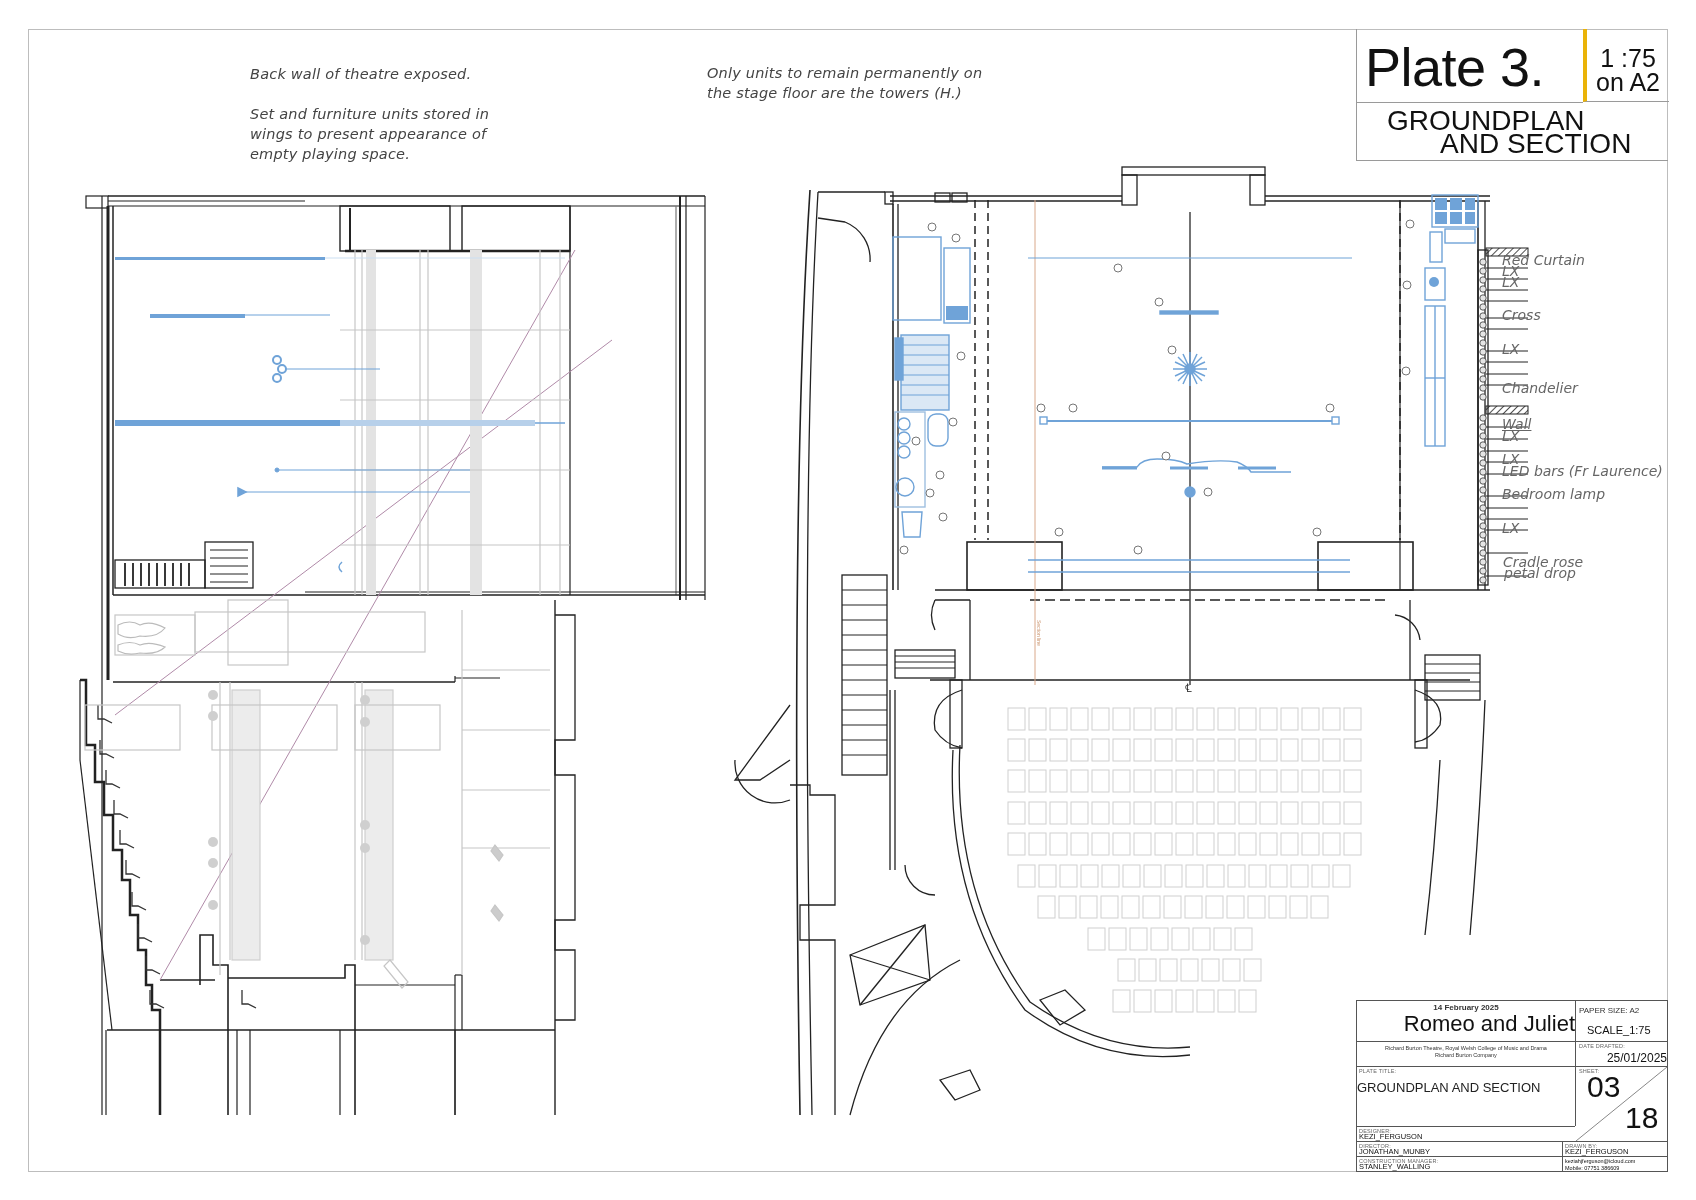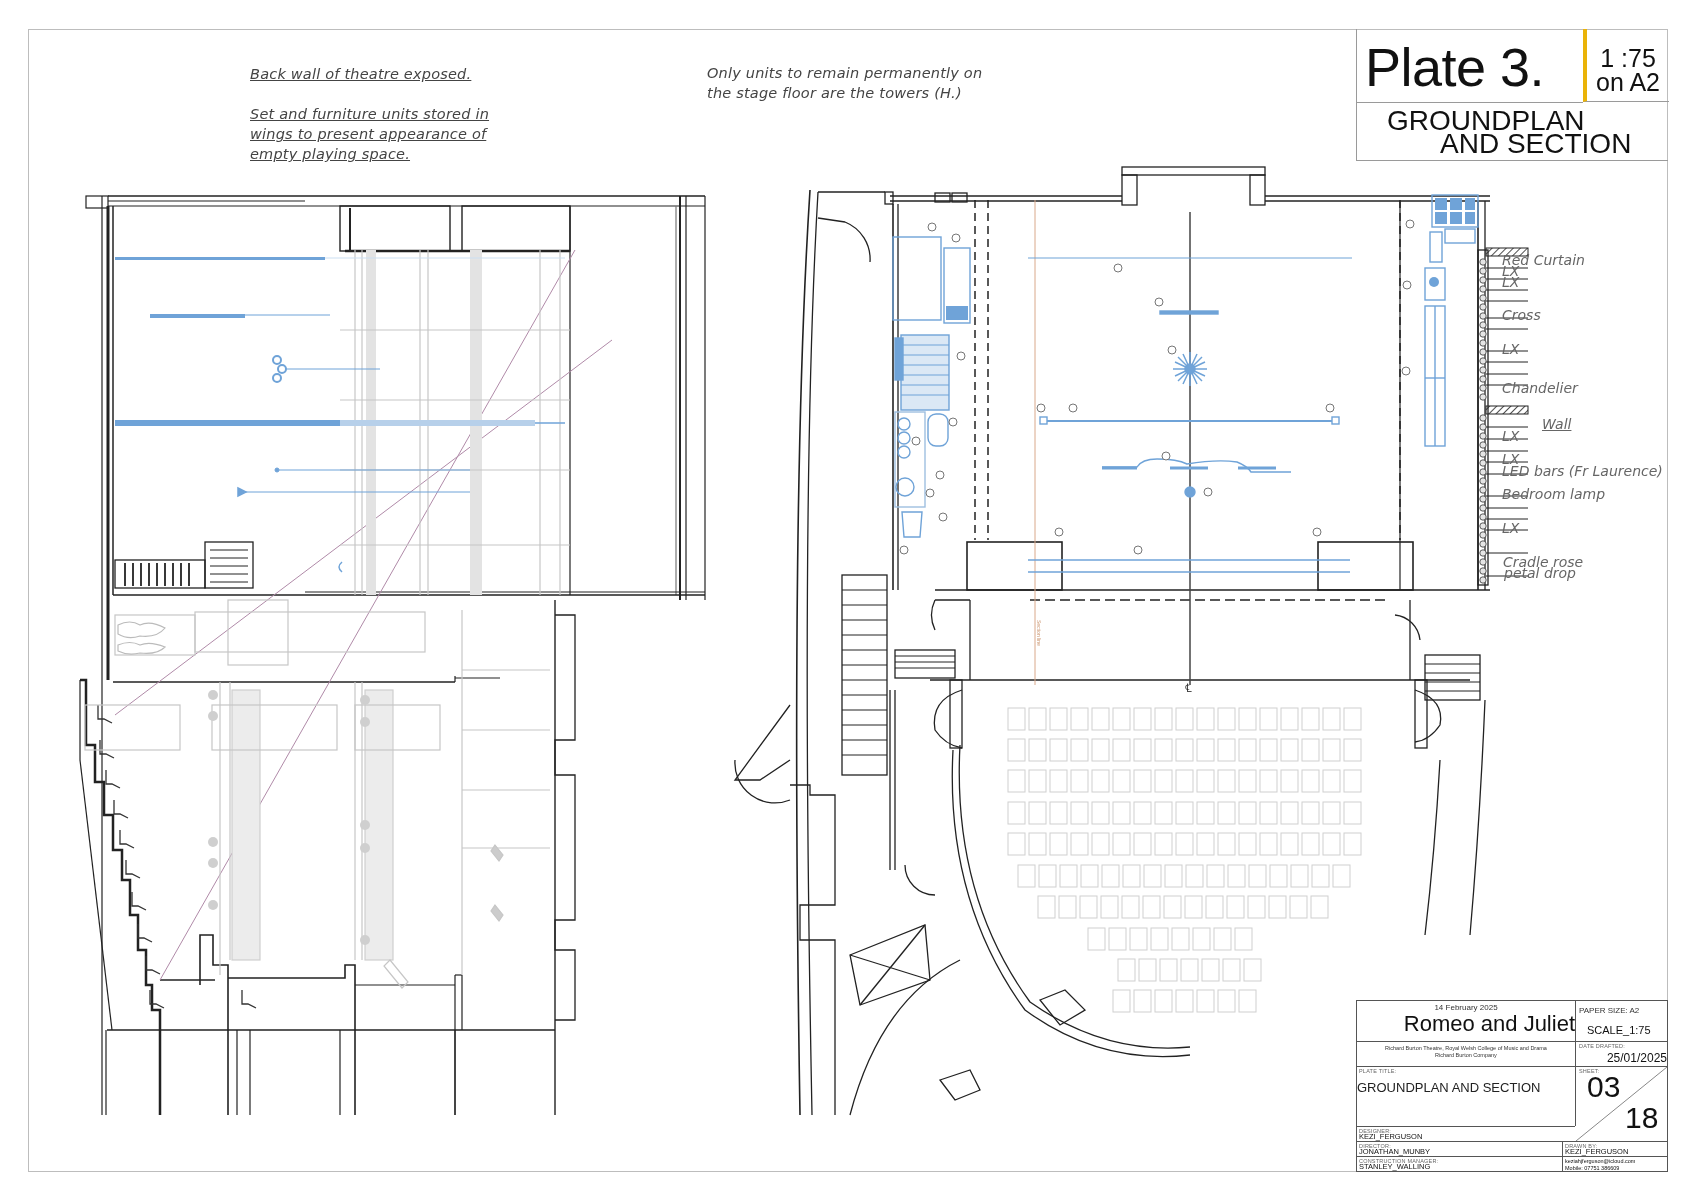--- a/index.html
+++ b/index.html
@@ -21,21 +21,21 @@
   .hl { position:absolute; height:0; border-top:1.5px solid #555; }
   .vl { position:absolute; width:0; border-left:1.5px solid #555; }
   .legend-text { position:absolute; font-family:"DejaVu Sans", sans-serif; font-style:italic; font-size:14px; color:#666; white-space:nowrap; }
   .section-line-text { position:absolute; font-size:5px; color:#c9916a; transform:rotate(90deg); transform-origin:left top; white-space:nowrap; }
 </style>
 </head>
 <body>
 
 <div class="frame"></div>
 
-<div class="note" style="left:250px; top:64px;text-decoration:underline;">Back wall of theatre exposed.
+<div class="note" style="left:250px; top:64px;">Back wall of theatre exposed.
 
 Set and furniture units stored in
 wings to present appearance of
 empty playing space.</div>
 <div class="note" style="left:707px; top:63px;">Only units to remain permanently on
 the stage floor are the towers (H.)</div>
 
 <svg class="drawing" width="1696" height="1200" viewBox="0 0 1696 1200">
 
   <g stroke="#222" fill="none" stroke-width="1.2">
@@ -559,21 +559,21 @@
       <circle cx="1483" cy="580" r="3.2"></circle>
   </g>
 </svg>
 
 <span class="legend-text" style="left:1502px; top:252px;">Red Curtain</span>
 <span class="legend-text" style="left:1502px; top:263px;">LX</span>
 <span class="legend-text" style="left:1502px; top:274px;">LX</span>
 <span class="legend-text" style="left:1502px; top:307px;">Cross</span>
 <span class="legend-text" style="left:1502px; top:341px;">LX</span>
 <span class="legend-text" style="left:1502px; top:380px;">Chandelier</span>
-<span class="legend-text" style="left:1542px; top:416px;text-decoration:underline;">Wall</span>
+<span class="legend-text" style="left:1502px; top:416px;text-decoration:underline;">Wall</span>
 <span class="legend-text" style="left:1502px; top:428px;">LX</span>
 <span class="legend-text" style="left:1502px; top:451px;">LX</span>
 <span class="legend-text" style="left:1502px; top:463px;">LED bars (Fr Laurence)</span>
 <span class="legend-text" style="left:1502px; top:486px;">Bedroom lamp</span>
 <span class="legend-text" style="left:1502px; top:520px;">LX</span>
 <span class="legend-text" style="left:1503px; top:554px;">Cradle rose</span>
 <span class="legend-text" style="left:1504px; top:565px;">petal drop</span>
 
 <span class="section-line-text" style="left:1042px; top:620px;">Section line</span>
 <span style="position:absolute; left:1185px; top:679px; font-size:12px;">℄</span>
@@ -599,21 +599,21 @@
   <div class="hl" style="left:0; top:65px; width:310px;"></div>
   <div class="hl" style="left:0; top:125px; width:218px; border-top-width:1px;"></div>
   <div class="hl" style="left:0; top:140px; width:310px;"></div>
   <div class="hl" style="left:0; top:155px; width:205px;"></div>
   <div class="hl" style="left:205px; top:155px; width:105px; border-top-width:1px;"></div>
   <div class="vl" style="left:205px; top:140px; height:30px;"></div>
   <svg style="position:absolute; left:219px; top:66px;" width="91" height="74">
       <line x1="91" y1="0" x2="0" y2="74" stroke="#888" stroke-width="1"></line>
     </svg>
 
-  <div class="cell" style="left:0; top:2px; width:218px; text-align:center; font-size:8px; color:#333;">14 February 2025</div>
+  <div class="cell" style="left:0; top:2px; width:218px; text-align:center; font-size:8px; color:#333;font-weight:bold;">14 February 2025</div>
   <div class="cell" style="left:0; top:11px; width:218px; text-align:right; font-size:22px; line-height:24px;">Romeo and Juliet</div>
   <div class="cell" style="left:0; top:44px; width:218px; text-align:center; font-size:5.5px; line-height:7px; color:#333;">
     <span>Richard Burton Theatre, Royal Welsh College of Music and Drama</span><br>
     <span>Richard Burton Company</span>
   </div>
   <div class="cell" style="left:222px; top:5px; font-size:8px; color:#333;">PAPER SIZE: A2</div>
   <div class="cell" style="left:230px; top:23px; font-size:11px;">SCALE_1:75</div>
   <span class="lbl" style="left:222px; top:42px;">DATE DRAFTED:</span>
   <div class="cell" style="left:222px; top:50px; width:88px; text-align:right; font-size:12px;">25/01/2025</div>
   <span class="lbl" style="left:2px; top:67px;">PLATE TITLE:</span>

